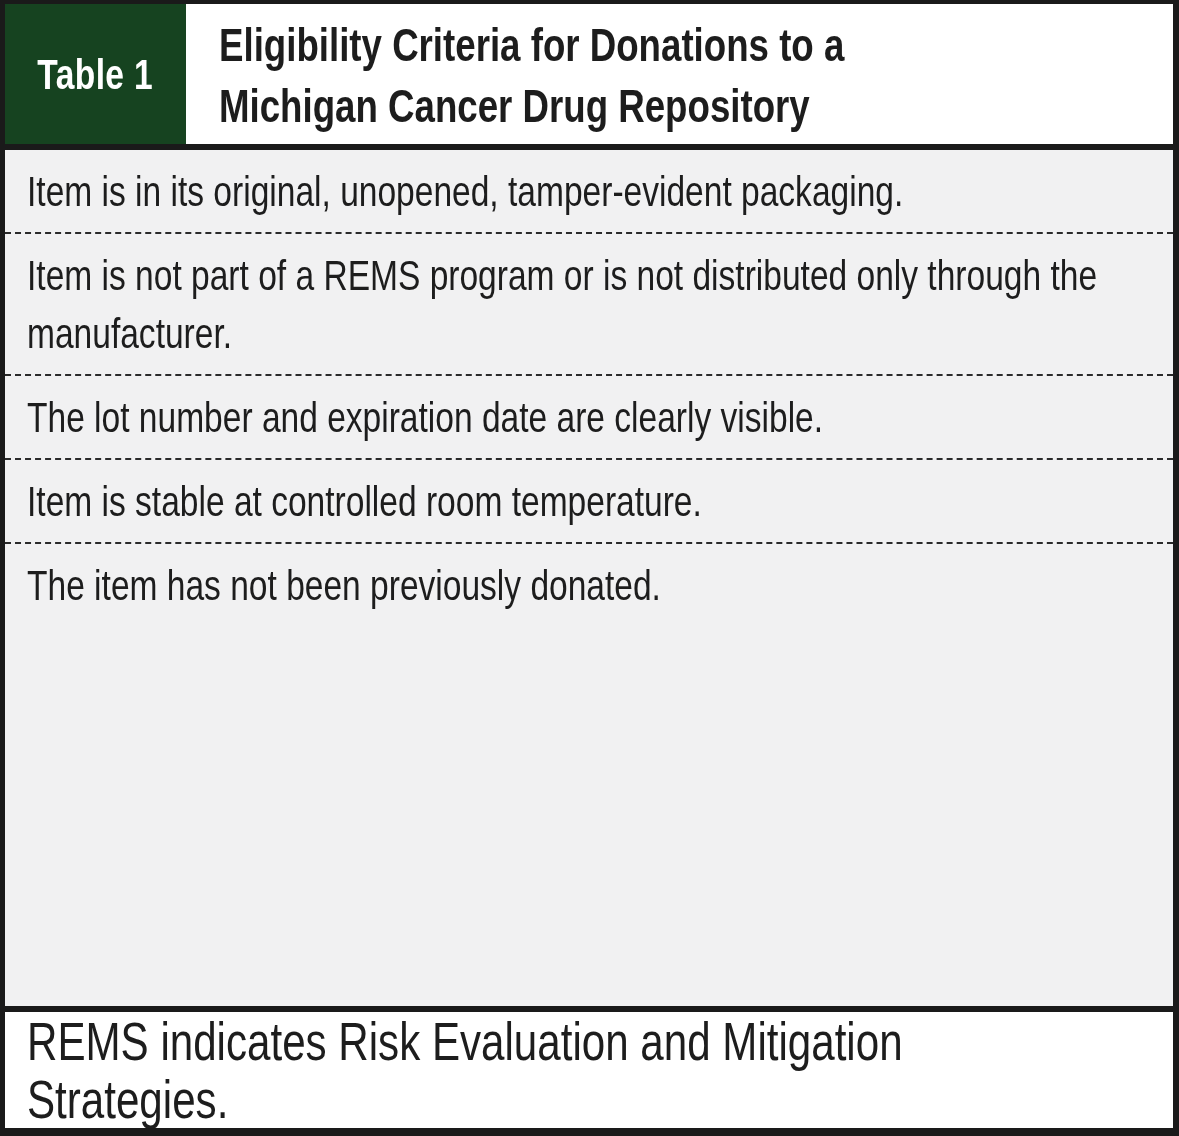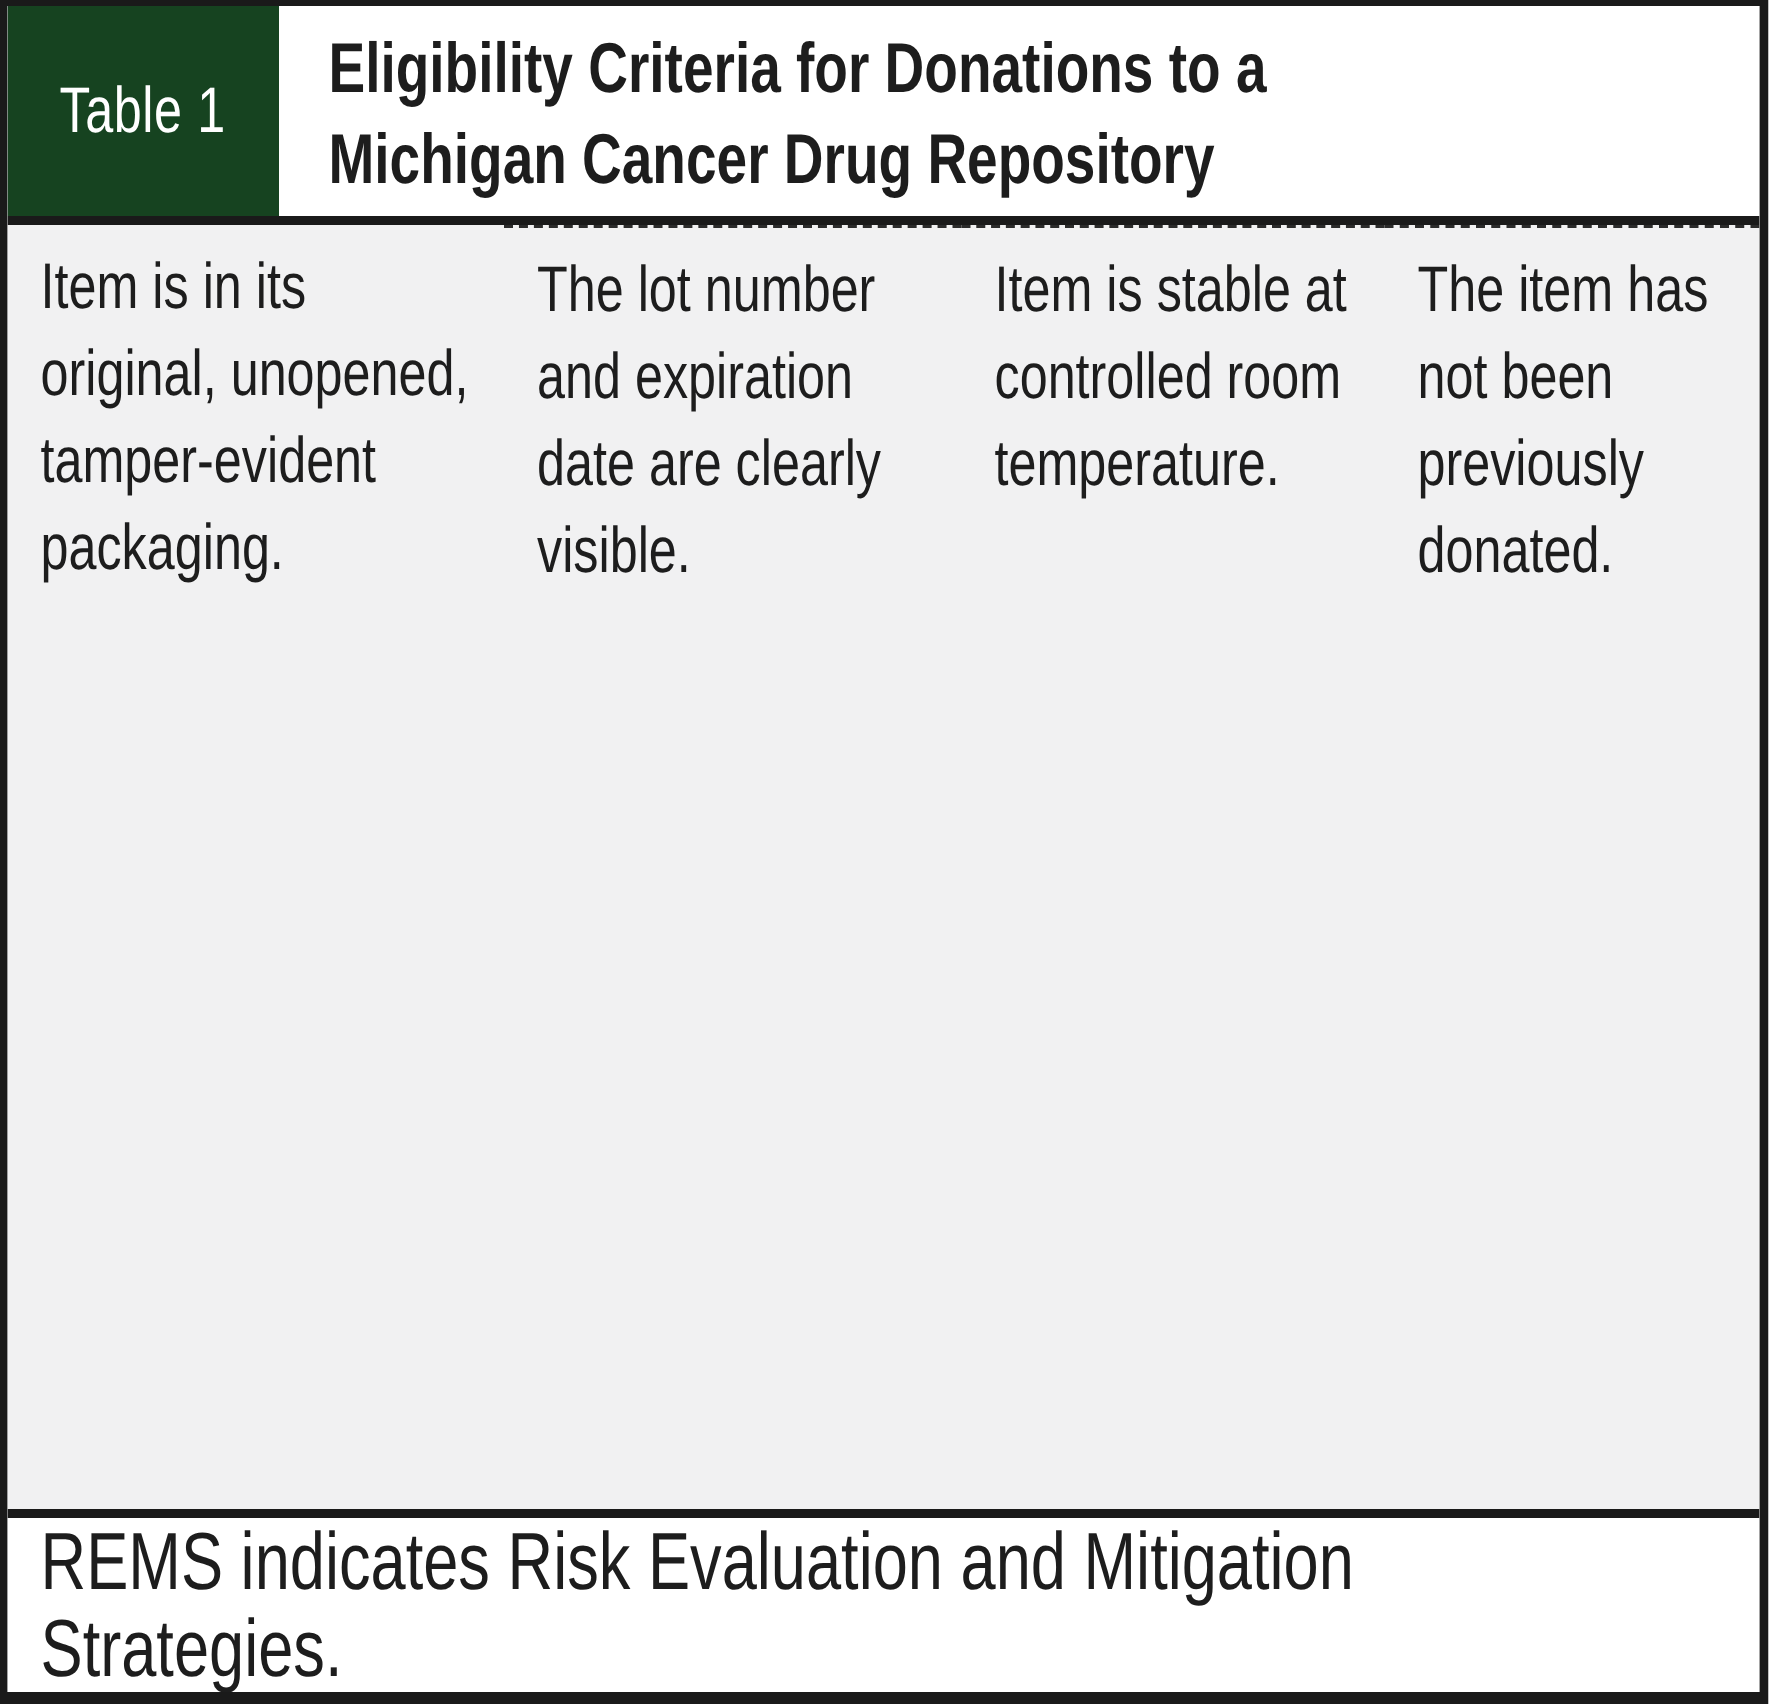--- a/index.html
+++ b/index.html
@@ -39,21 +39,21 @@
 
   .table-header{
     display:flex; align-items:stretch;
     height:146px; flex:0 0 146px;
     background:#ffffff;
     border-bottom:6px solid var(--border);
   }
   .label-box{
     flex:0 0 181px; width:181px;
     background:var(--header-green);
-    display:flex; align-items:center; justify-content:center;
+    display:flex; align-items:center; justify-content:center;font-weight:bold;
   }
   .label-box .label-text{
     color:#ffffff;
     font-size:43px;
     letter-spacing:0.5px;
     white-space:nowrap;
   }
   .title-cell{
     flex:1 1 auto;
     padding:10px 8px 0 33px;
@@ -61,21 +61,21 @@
   }
   .title-text{
     font-size:47px;
     font-weight:bold;
     line-height:61px;
   }
 
   .table-body{
     flex:1 1 auto;
     background:var(--row-bg);
-    display:flex; flex-direction:row;
+    display:flex; flex-direction:column;
   }
   .table-row{
     padding:12px 16px 12px 22px;
     font-size:43px;
     line-height:58px;
   }
   .table-row + .table-row{
     border-top:2px dashed #2b2b2b;
   }
 
@@ -101,20 +101,23 @@
     <div class="title-cell">
       <div class="title-text cond">Eligibility Criteria for Donations to a Michigan Cancer Drug Repository</div>
     </div>
   </div>
 
   <div class="table-body">
     <div class="table-row">
       <div class="cond">Item is in its original, unopened, tamper-evident packaging.</div>
     </div>
     <div class="table-row">
+      <div class="cond">Item is not part of a REMS program or is not distributed only through the manufacturer.</div>
+    </div>
+    <div class="table-row">
       <div class="cond">The lot number and expiration date are clearly visible.</div>
     </div>
     <div class="table-row">
       <div class="cond">Item is stable at controlled room temperature.</div>
     </div>
     <div class="table-row">
       <div class="cond">The item has not been previously donated.</div>
     </div>
   </div>
 

